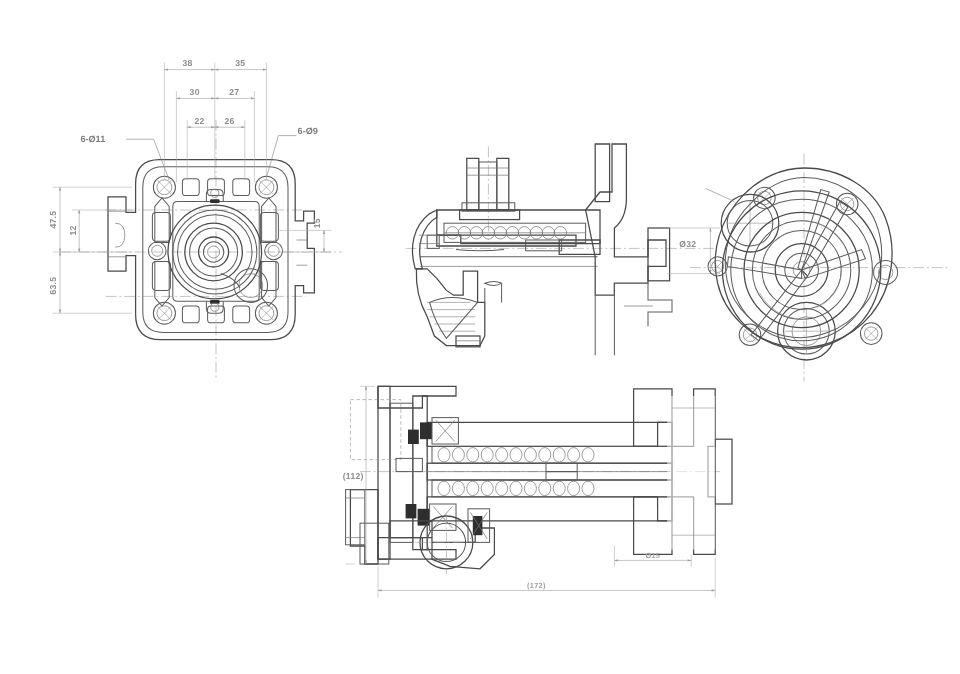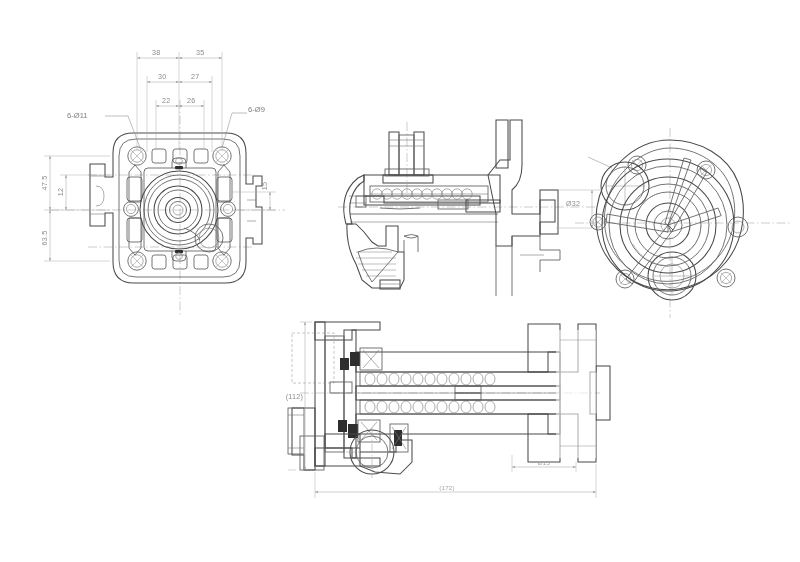--- a/index.html
+++ b/index.html
@@ -14,20 +14,21 @@
     overflow: hidden;
     font-family: "Liberation Sans", sans-serif;
     position: relative;
   }
   #sheet {
     position: absolute;
     left: 0; top: 0;
     width: 800px;
     height: 562px;
     background: #ffffff;
+    font-weight: bold;
   }
   svg.drawing {
     display: block;
     width: 800px;
     height: 562px;
   }
   
   .outline   { fill: none; stroke: #4a4a4a; stroke-width: 1.05; }
   .outline2  { fill: none; stroke: #5c5c5c; stroke-width: 0.85; }
   .thin      { fill: none; stroke: #777777; stroke-width: 0.6; }

